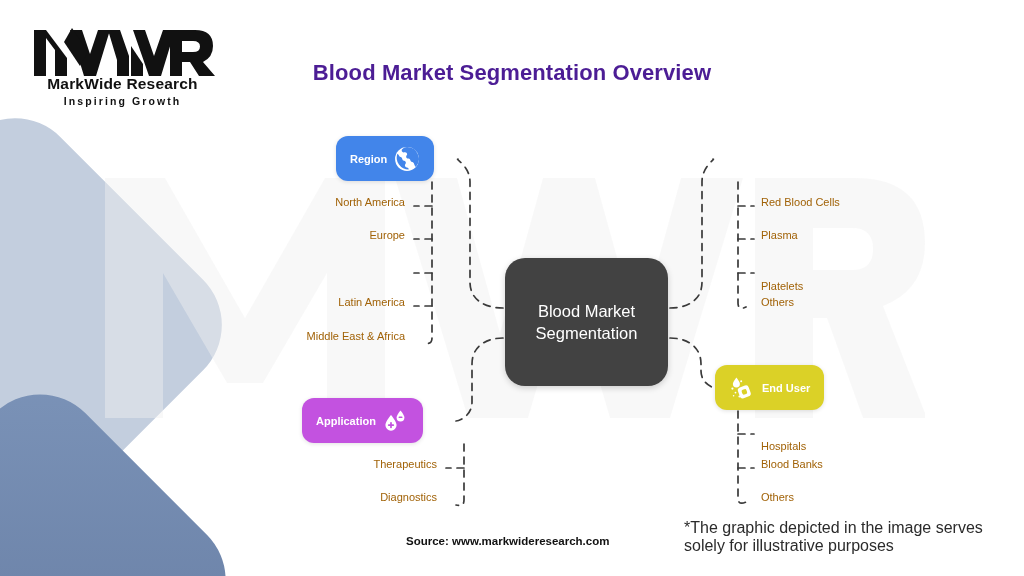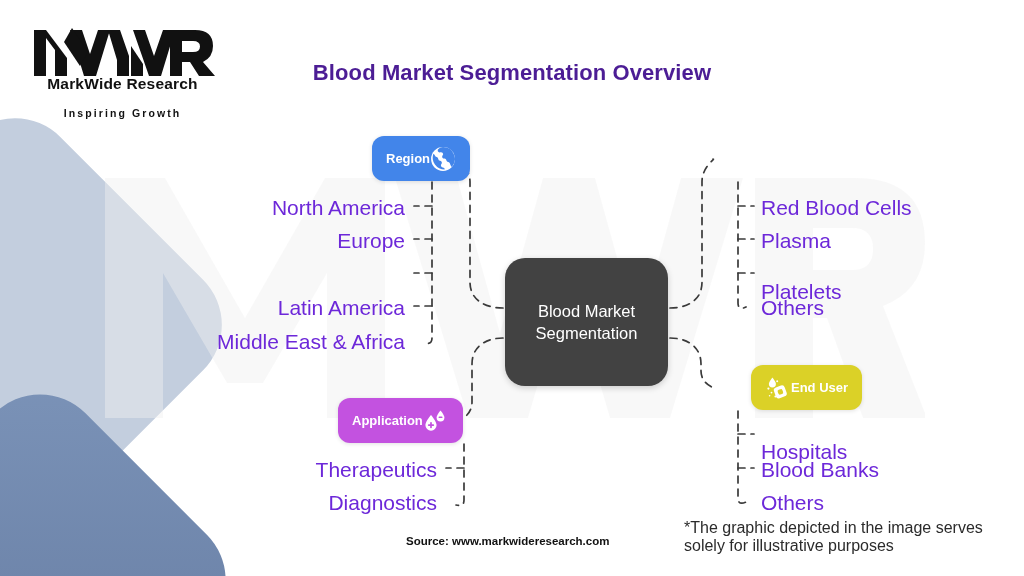--- a/index.html
+++ b/index.html
@@ -34,21 +34,21 @@
 
   
   .logo{position:absolute;left:30px;top:26px;width:185px;height:82px;}
   .logo svg{display:block;}
   .logo-name{
     font-size:15.5px;font-weight:bold;color:#111;text-align:center;
     letter-spacing:.2px;margin-top:-3px;
   }
   .logo-tag{
     font-size:10.5px;font-weight:bold;color:#111;text-align:center;
-    letter-spacing:2.1px;margin-top:14px;
+    letter-spacing:2.1px;margin-top:2px;
   }
 
   
   .title{
     position:absolute;left:0;top:60px;width:1024px;
     text-align:center;font-size:22px;font-weight:bold;color:#4c1d95;
     letter-spacing:.1px;
   }
 
   
@@ -62,36 +62,35 @@
     box-shadow:0 2px 6px rgba(0,0,0,.18);
   }
   .center-node span{
     color:#fff;font-size:16.5px;line-height:1.35;text-align:center;
     font-weight:400;
   }
 
   
   .badge{
     position:absolute;height:45px;border-radius:12px;
-    display:flex;align-items:center;
+    display:flex;align-items:center;gap:7px;
     padding:0 14px;box-sizing:border-box;
-    color:#fff;font-size:13px;font-weight:bold;
+    color:#fff;font-size:11px;font-weight:bold;
     box-shadow:0 1px 4px rgba(0,0,0,.12);
     white-space:nowrap;
-    margin-left:36px;
   }
   .badge .ic{width:26px;height:26px;flex:0 0 26px;display:block;}
   .badge-region{left:336px;top:136px;background:#4285ea;}
   .badge-component{left:715px;top:136px;background:#37c07e;}
   .badge-application{left:302px;top:398px;background:#c352e0;}
   .badge-enduser{left:715px;top:365px;background:#dbd127;}
 
   
   .leaf{
-    position:absolute;font-size:21px;color:#6d28d9;white-space:nowrap;
+    position:absolute;font-size:11px;color:#a16207;white-space:nowrap;
   }
   .leaf-right{text-align:right;}
   .leaf-left{text-align:left;}
 
   
   .source{
     position:absolute;left:406px;top:535px;
     font-size:11.5px;font-weight:bold;color:#111;
   }
   .disclaimer{

